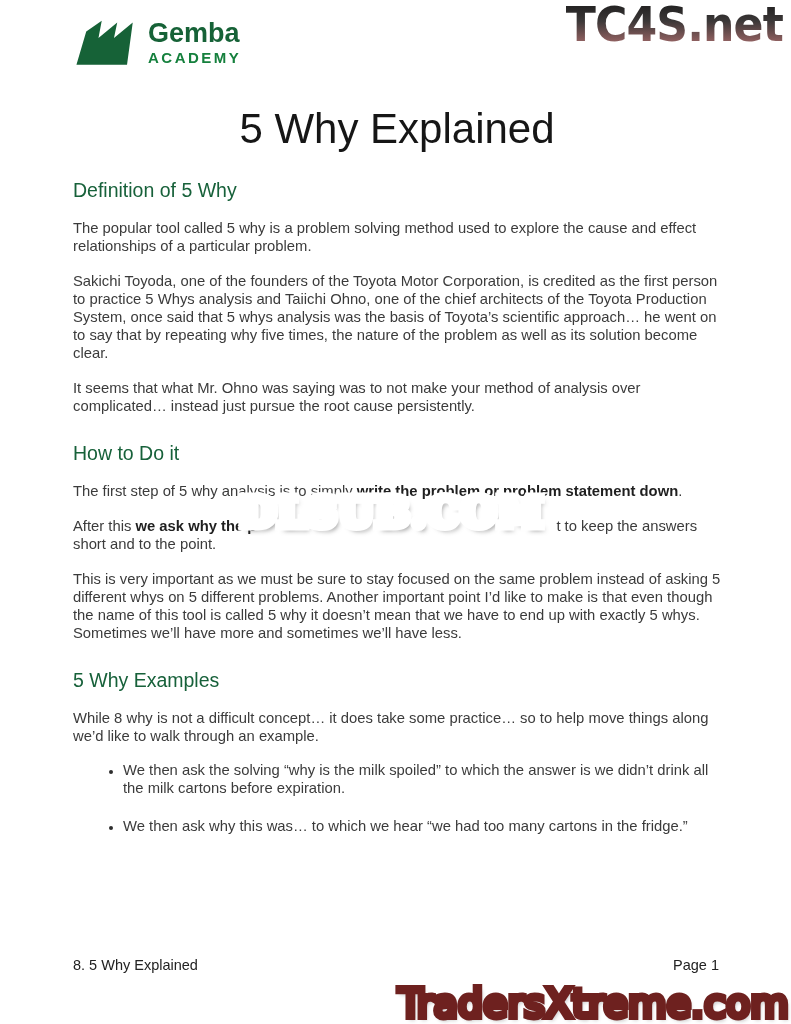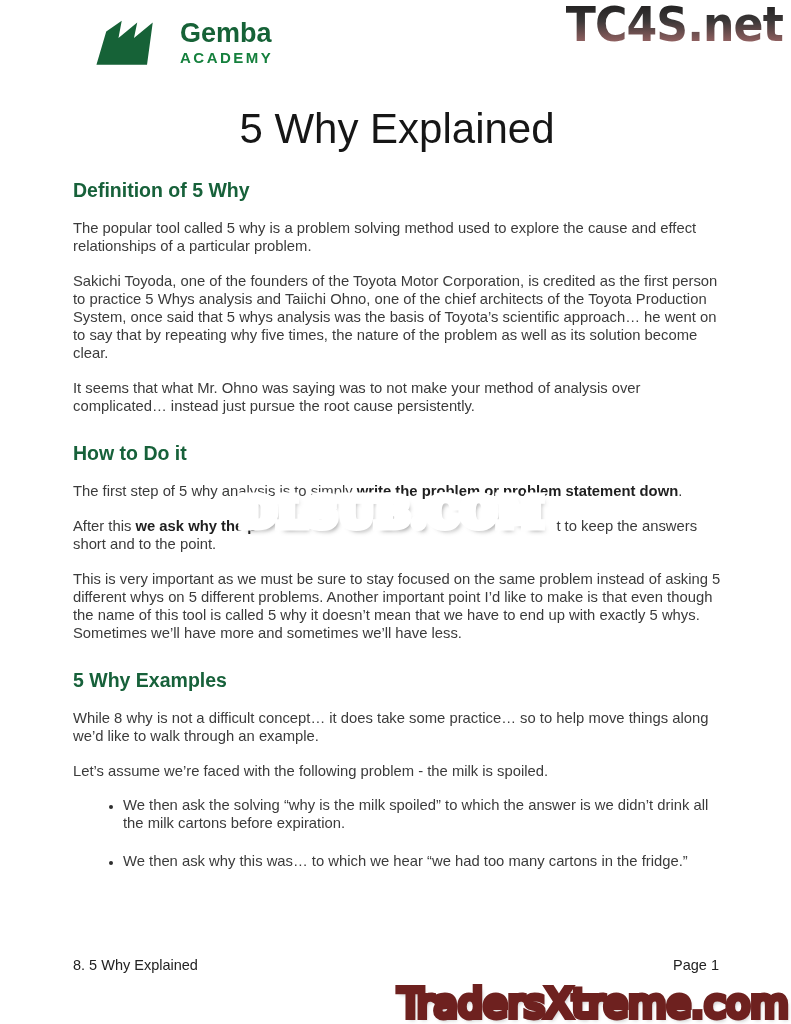--- a/index.html
+++ b/index.html
@@ -7,21 +7,21 @@
     position:relative;
     width:791px;height:1024px;
     margin:0 auto;
     background:#ffffff;
     overflow:hidden;
     font-family:"Liberation Sans", sans-serif;
     color:#3b3b3b;
   }
 
   
-  .logo{position:absolute;left:94px;top:15px;display:flex;align-items:center;gap:24px;}
+  .logo{position:absolute;left:74px;top:15px;display:flex;align-items:center;gap:12px;}
   .logo svg{display:block;}
   .logo-text{display:flex;flex-direction:column;line-height:1;}
   .logo-name{font-size:27px;font-weight:700;color:#166237;letter-spacing:0;}
   .logo-sub{font-size:15px;font-weight:700;color:#15803d;letter-spacing:2.5px;margin-top:3px;}
 
   
   .wm-tc4s{
     position:absolute;top:-4px;right:8px;z-index:6;
     font-family:"DejaVu Sans", sans-serif;
     font-weight:900;font-size:48px;letter-spacing:-1px;
@@ -33,21 +33,21 @@
 
   
   .content{padding:106px 70px 0 73px;}
   .doc-title{
     margin:0;text-align:center;
     font-size:42px;font-weight:400;color:#161616;
     letter-spacing:0;line-height:1.1;
   }
   h2.sec{
     margin:27px 0 0;
-    font-size:19.5px;font-weight:700;color:#17613a;
+    font-size:19.5px;font-weight:400;color:#17613a;
     letter-spacing:0;
   }
   p.body{
     margin:17px 0 0;
     font-size:14.8px;line-height:18px;color:#3b3b3b;
     max-width:650px;
   }
   p.body .b{font-weight:700;color:#1f1f1f;}
   .pos-rel{position:relative;}
   .wm-gap{display:inline-block;width:300px;height:1px;vertical-align:baseline;}
@@ -126,21 +126,20 @@
     <p class="body"><span>Sakichi Toyoda, one of the founders of the Toyota Motor Corporation, is credited as the first person to practice 5 Whys analysis and Taiichi Ohno, one of the chief architects of the Toyota Production System, once said that 5 whys analysis was the basis of Toyota’s scientific approach… he went on to say that by repeating why five times, the nature of the problem as well as its solution become clear.</span></p>
     <p class="body"><span>It seems that what Mr. Ohno was saying was to not make your method of analysis over complicated… instead just pursue the root cause persistently.</span></p>
 
     <h2 class="sec">How to Do it</h2>
     <p class="body"><span>The first step of 5 why analysis is to simply </span><span class="b">write the problem or problem statement down</span><span>.</span></p>
     <p class="body pos-rel"><span>After this </span><span class="b">we ask why the p</span><span class="wm-gap"></span><span>t to keep the answers short and to the point.</span><span class="wm-dlsub" data-text="DLSUB.COM">DLSUB.COM</span></p>
     <p class="body"><span>This is very important as we must be sure to stay focused on the same problem instead of asking 5 different whys on 5 different problems.  Another important point I’d like to make is that even though the name of this tool is called 5 why it doesn’t mean that we have to end up with exactly 5 whys. Sometimes we’ll have more and sometimes we’ll have less.</span></p>
 
     <h2 class="sec">5 Why Examples</h2>
     <p class="body"><span>While 8 why is not a difficult concept… it does take some practice… so to help move things along we’d like to walk through an example.</span></p>
-    <p class="body"><span>Let’s assume we’re faced with the following problem - the milk is spoiled.</span></p>
 
     <ul class="bullets">
       <li>We then ask the solving “why is the milk spoiled” to which the answer is we didn’t drink all the milk cartons before expiration.</li>
       <li>We then ask why this was… to which we hear “we had too many cartons in the fridge.”</li>
     </ul>
 
   </div>
 
   <div class="footer">
     <span>8. 5 Why Explained</span>

